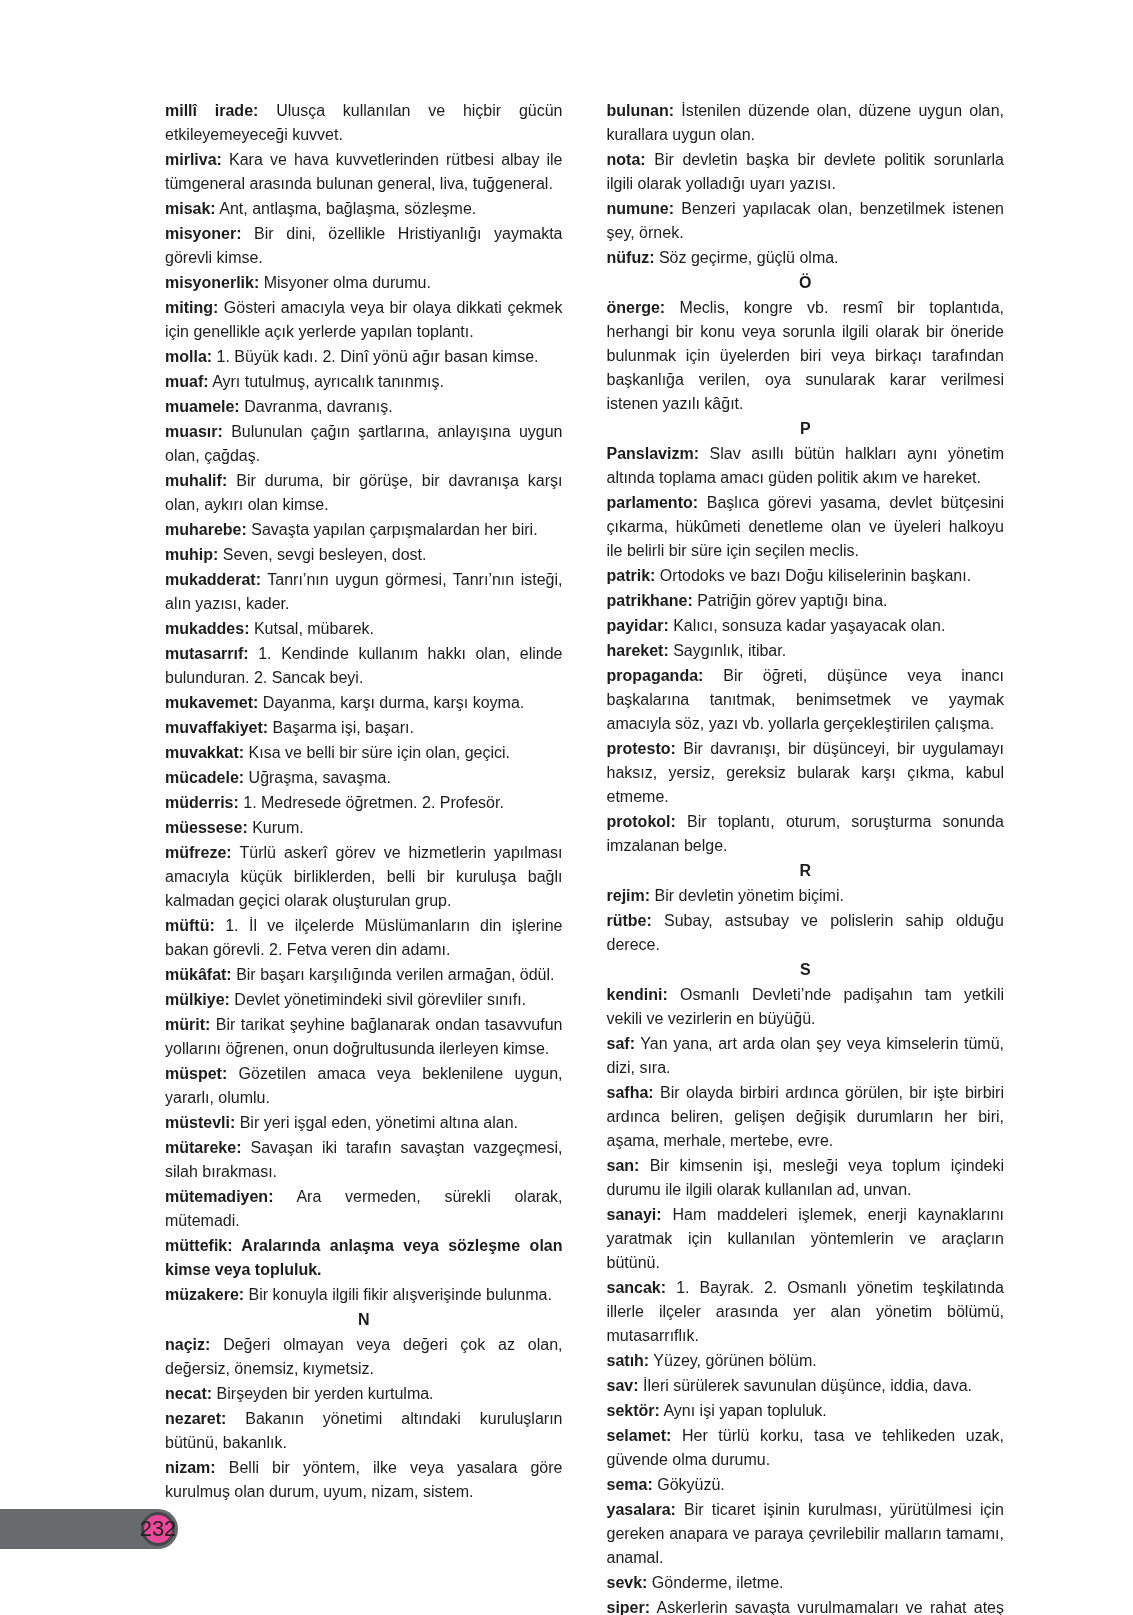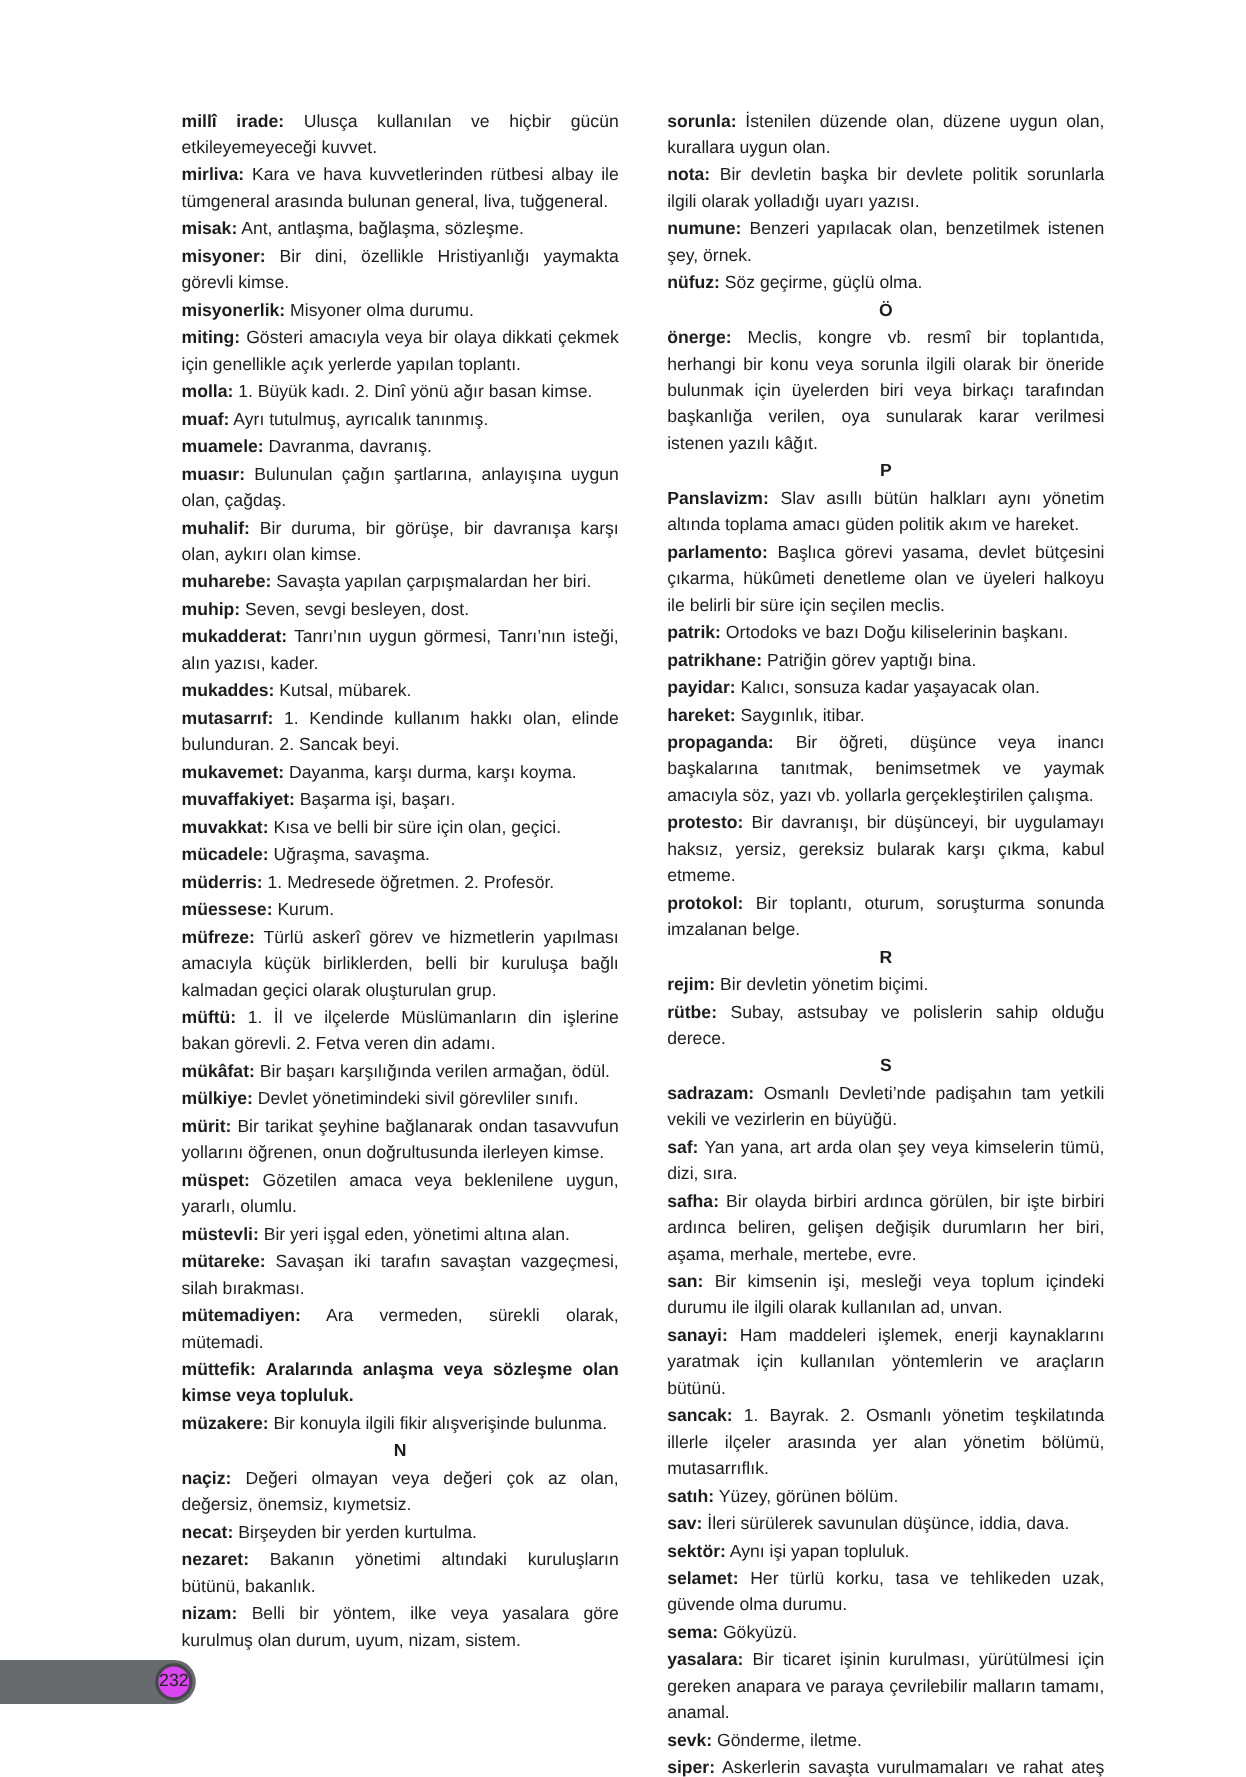--- a/index.html
+++ b/index.html
@@ -56,27 +56,27 @@
     background: #686b6d;
     border-radius: 0 20px 20px 0;
   }
   .page-circle {
     position: absolute;
     right: 3px;
     top: 50%;
     transform: translateY(-50%);
     width: 28px;
     height: 28px;
-    background: #d946ef;
+    background: #ec4899;
     border: 3px solid #45484b;
     border-radius: 50%;
     display: flex;
     align-items: center;
     justify-content: center;
-    font-size: 16px;
+    font-size: 22px;
     color: #222222;
   }
 </style>
 </head>
 <body>
 
 <div class="content">
   <div class="col" id="col-left">
       <p class="entry"><b class="term">millî irade:</b> Ulusça kullanılan ve hiçbir gücün etkileyemeyeceği kuvvet.</p>
       <p class="entry"><b class="term">mirliva:</b> Kara ve hava kuvvetlerinden rütbesi albay ile tümgeneral arasında bulunan general, liva, tuğgeneral.</p>
@@ -111,41 +111,41 @@
       <p class="entry"><b class="term">mütemadiyen:</b> Ara vermeden, sürekli olarak, mütemadi.</p>
       <p class="entry all-bold"><b class="term">müttefik:</b> Aralarında anlaşma veya sözleşme olan kimse veya topluluk.</p>
       <p class="entry"><b class="term">müzakere:</b> Bir konuyla ilgili fikir alışverişinde bulunma.</p>
       <p class="section-letter">N</p>
       <p class="entry"><b class="term">naçiz:</b> Değeri olmayan veya değeri çok az olan, değersiz, önemsiz, kıymetsiz.</p>
       <p class="entry"><b class="term">necat:</b> Birşeyden bir yerden kurtulma.</p>
       <p class="entry"><b class="term">nezaret:</b> Bakanın yönetimi altındaki kuruluşların bütünü, bakanlık.</p>
       <p class="entry"><b class="term">nizam:</b> Belli bir yöntem, ilke veya yasalara göre kurulmuş olan durum, uyum, nizam, sistem.</p>
     </div>
   <div class="col" id="col-right">
-      <p class="entry"><b class="term">sorunla:</b> İstenilen düzende olan, düzene uygun olan, kurallara uygun olan.</p>
+      <p class="entry"><b class="term">bulunan:</b> İstenilen düzende olan, düzene uygun olan, kurallara uygun olan.</p>
       <p class="entry"><b class="term">nota:</b> Bir devletin başka bir devlete politik sorunlarla ilgili olarak yolladığı uyarı yazısı.</p>
       <p class="entry"><b class="term">numune:</b> Benzeri yapılacak olan, benzetilmek istenen şey, örnek.</p>
       <p class="entry"><b class="term">nüfuz:</b> Söz geçirme, güçlü olma.</p>
       <p class="section-letter">Ö</p>
       <p class="entry"><b class="term">önerge:</b> Meclis, kongre vb. resmî bir toplantıda, herhangi bir konu veya sorunla ilgili olarak bir öneride bulunmak için üyelerden biri veya birkaçı tarafından başkanlığa verilen, oya sunularak karar verilmesi istenen yazılı kâğıt.</p>
       <p class="section-letter">P</p>
       <p class="entry"><b class="term">Panslavizm:</b> Slav asıllı bütün halkları aynı yönetim altında toplama amacı güden politik akım ve hareket.</p>
       <p class="entry"><b class="term">parlamento:</b> Başlıca görevi yasama, devlet bütçesini çıkarma, hükûmeti denetleme olan ve üyeleri halkoyu ile belirli bir süre için seçilen meclis.</p>
       <p class="entry"><b class="term">patrik:</b> Ortodoks ve bazı Doğu kiliselerinin başkanı.</p>
       <p class="entry"><b class="term">patrikhane:</b> Patriğin görev yaptığı bina.</p>
       <p class="entry"><b class="term">payidar:</b> Kalıcı, sonsuza kadar yaşayacak olan.</p>
       <p class="entry"><b class="term">hareket:</b> Saygınlık, itibar.</p>
       <p class="entry"><b class="term">propaganda:</b> Bir öğreti, düşünce veya inancı başkalarına tanıtmak, benimsetmek ve yaymak amacıyla söz, yazı vb. yollarla gerçekleştirilen çalışma.</p>
       <p class="entry"><b class="term">protesto:</b> Bir davranışı, bir düşünceyi, bir uygulamayı haksız, yersiz, gereksiz bularak karşı çıkma, kabul etmeme.</p>
       <p class="entry"><b class="term">protokol:</b> Bir toplantı, oturum, soruşturma sonunda imzalanan belge.</p>
       <p class="section-letter">R</p>
       <p class="entry"><b class="term">rejim:</b> Bir devletin yönetim biçimi.</p>
       <p class="entry"><b class="term">rütbe:</b> Subay, astsubay ve polislerin sahip olduğu derece.</p>
       <p class="section-letter">S</p>
-      <p class="entry"><b class="term">sadrazam:</b> Osmanlı Devleti’nde padişahın tam yetkili vekili ve vezirlerin en büyüğü.</p>
+      <p class="entry"><b class="term">kendini:</b> Osmanlı Devleti’nde padişahın tam yetkili vekili ve vezirlerin en büyüğü.</p>
       <p class="entry"><b class="term">saf:</b> Yan yana, art arda olan şey veya kimselerin tümü, dizi, sıra.</p>
       <p class="entry"><b class="term">safha:</b> Bir olayda birbiri ardınca görülen, bir işte birbiri ardınca beliren, gelişen değişik durumların her biri, aşama, merhale, mertebe, evre.</p>
       <p class="entry"><b class="term">san:</b> Bir kimsenin işi, mesleği veya toplum içindeki durumu ile ilgili olarak kullanılan ad, unvan.</p>
       <p class="entry"><b class="term">sanayi:</b> Ham maddeleri işlemek, enerji kaynaklarını yaratmak için kullanılan yöntemlerin ve araçların bütünü.</p>
       <p class="entry"><b class="term">sancak:</b> 1. Bayrak. 2. Osmanlı yönetim teşkilatında illerle ilçeler arasında yer alan yönetim bölümü, mutasarrıflık.</p>
       <p class="entry"><b class="term">satıh:</b> Yüzey, görünen bölüm.</p>
       <p class="entry"><b class="term">sav:</b> İleri sürülerek savunulan düşünce, iddia, dava.</p>
       <p class="entry"><b class="term">sektör:</b> Aynı işi yapan topluluk.</p>
       <p class="entry"><b class="term">selamet:</b> Her türlü korku, tasa ve tehlikeden uzak, güvende olma durumu.</p>
       <p class="entry"><b class="term">sema:</b> Gökyüzü.</p>

